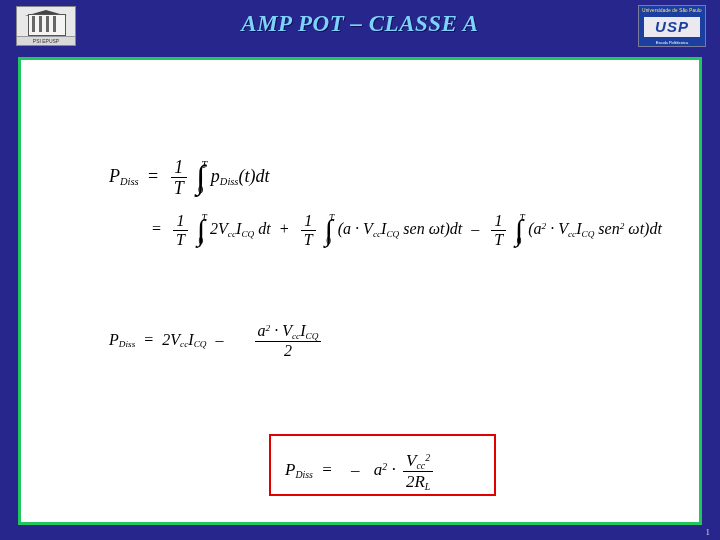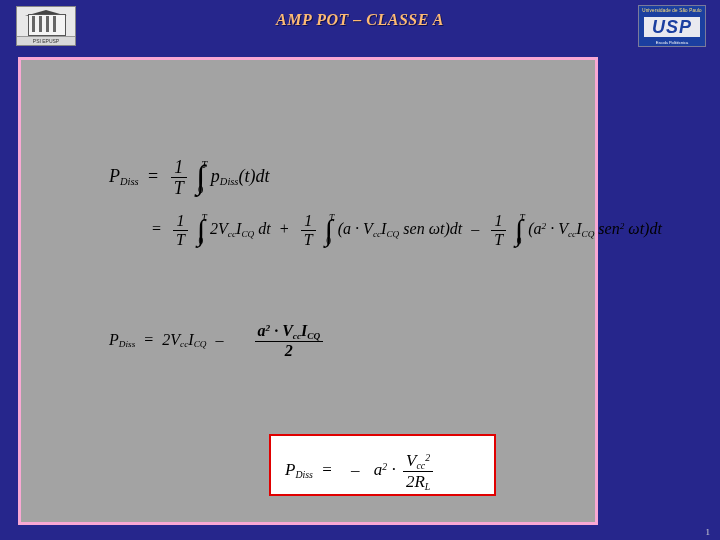--- a/index.html
+++ b/index.html
@@ -28,25 +28,25 @@
     width: 720px;
     height: 50px;
     background: #26268c;
   }
   #header-title {
     position: absolute;
     left: 90px;
     top: 11px;
     width: 540px;
     text-align: center;
-    color: #fdba74;
+    color: #7dd3fc;
     font-family: "Liberation Serif", serif;
     font-style: italic;
     font-weight: bold;
-    font-size: 16px;
+    font-size: 23px;
     letter-spacing: 0.5px;
     text-shadow: 1px 1px 0 #101050;
   }
   
   #logo-left {
     position: absolute;
     left: 16px;
     top: 6px;
     width: 58px;
     height: 38px;
@@ -119,44 +119,44 @@
     position: absolute;
     left: 5px;
     top: 11px;
     width: 56px;
     height: 20px;
     background: #e9e9ef;
     color: #1b3fa0;
     font-family: "Liberation Sans", sans-serif;
     font-weight: bold;
     font-style: italic;
-    font-size: 18px;
+    font-size: 15px;
     text-align: center;
     line-height: 20px;
     letter-spacing: 1px;
   }
   #logo-right .botline {
     position: absolute;
     left: 0;
     bottom: 1px;
     width: 66px;
     text-align: center;
     color: #ffffff;
     font-size: 4px;
     font-family: "Liberation Sans", sans-serif;
   }
   
   #content-frame {
     position: absolute;
     left: 18px;
     top: 57px;
-    width: 580px;
+    width: 684px;
     height: 468px;
-    background: #a3a3a3;
-    border: 3px solid #f9a8d4;
+    background: #ffffff;
+    border: 3px solid #22c55e;
     box-sizing: border-box;
   }
   
   .math {
     position: absolute;
     font-family: "Liberation Serif", serif;
     color: #000000;
     white-space: nowrap;
   }
   .it { font-style: italic; }
@@ -316,21 +316,21 @@
       </span>
       <span class="intg">∫<span class="lim-top">T</span><span class="lim-bot">0</span></span>
       <span class="it">(a</span><span class="sup">2</span><span class="it"> · V</span><span class="sub">cc</span><span class="it">I</span><span class="sub">CQ</span><span class="it"> sen</span><span class="sup">2</span><span class="it"> ωt)dt</span>
     </div>
 
     <div class="math" id="eq3">
       <span class="it">P</span><span class="sub">Diss</span>
       <span class="op">=</span>
       <span class="it">2V</span><span class="sub">cc</span><span class="it">I</span><span class="sub">CQ</span>
       <span class="op">–</span>
-      <span class="frac" style="margin-left:22px;font-weight:bold;">
+      <span class="frac" style="margin-left:22px;">
         <span class="num"><span class="it">a</span><span class="sup">2</span><span class="it"> · V</span><span class="sub">cc</span><span class="it">I</span><span class="sub">CQ</span></span>
         <span class="den it">2</span>
       </span>
     </div>
 
     <div id="result-box">
       <div class="math" id="eq4">
         <span class="it">P</span><span class="sub">Diss</span>
         <span class="op">=</span>
         <span class="op" style="margin:0 10px;">–</span>

